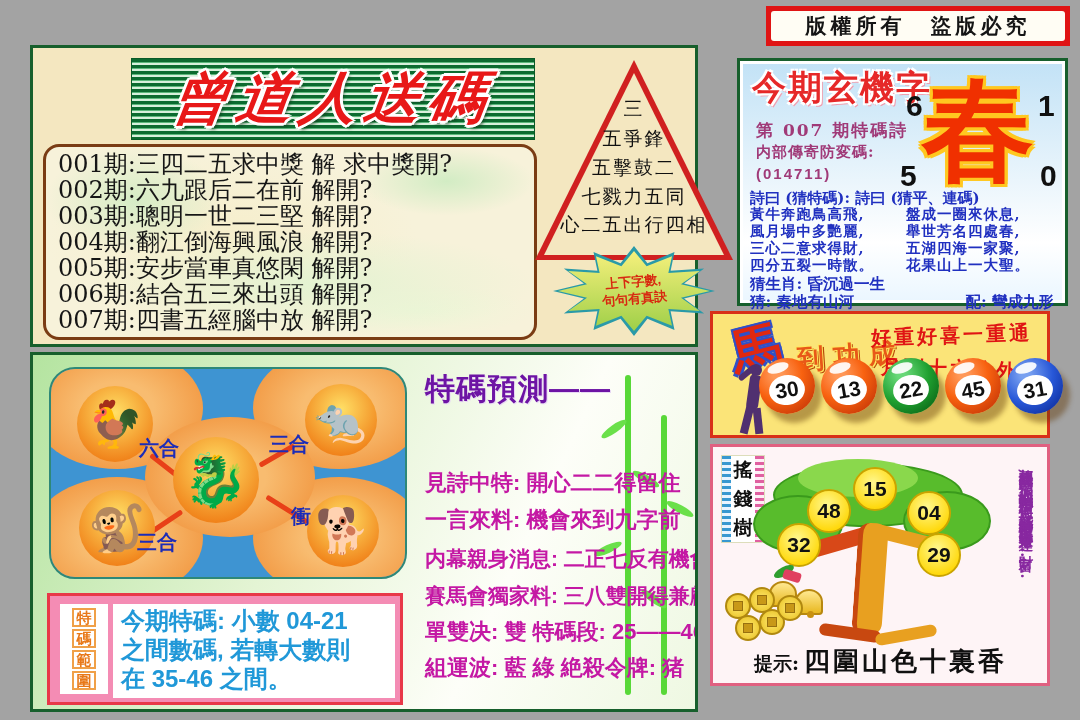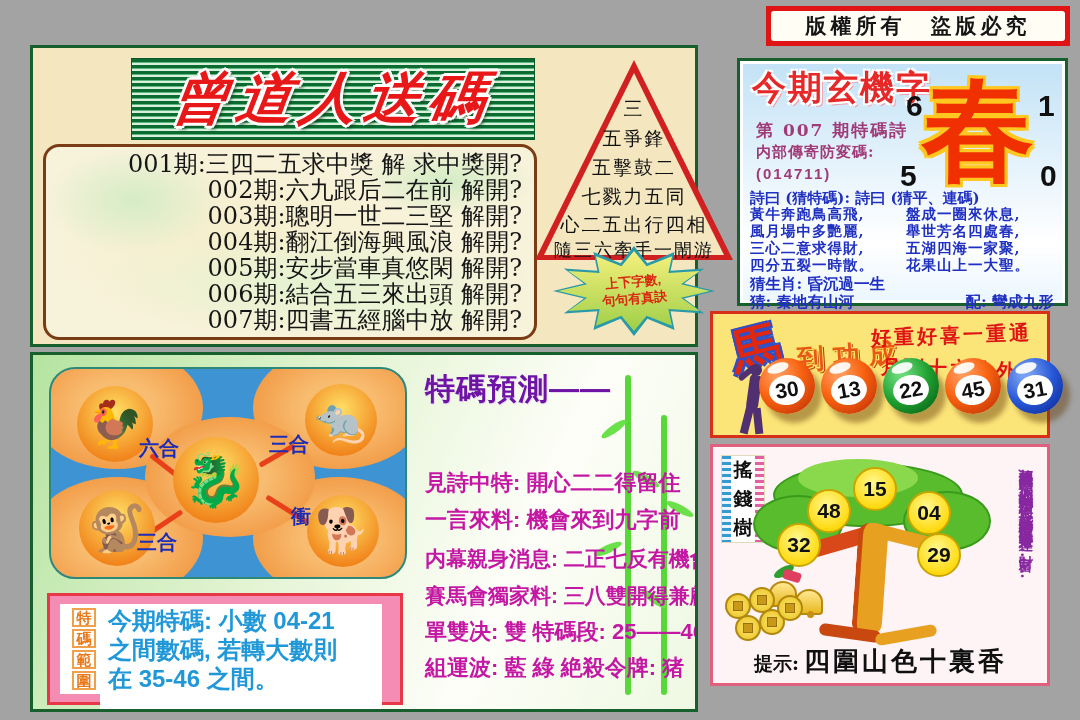--- a/index.html
+++ b/index.html
@@ -25,21 +25,21 @@
           text-shadow:-2px -2px 0 #fff,2px -2px 0 #fff,-2px 2px 0 #fff,2px 2px 0 #fff,
                       0 -3px 0 #fff,0 3px 0 #fff,-3px 0 0 #fff,3px 0 0 #fff,4px 4px 3px rgba(20,60,30,.55);}
   .listbox{position:absolute;left:10px;top:96px;width:494px;height:196px;
            border:3px solid #7a3c14;border-radius:16px;background-color:#f7f2da;
            background-image:radial-gradient(closest-side at 18% 28%,#d5ecc6,transparent),
              radial-gradient(closest-side at 55% 72%,#e4f3d2,transparent),
              radial-gradient(closest-side at 82% 18%,#d2ecc4,transparent),
              radial-gradient(closest-side at 76% 86%,#eef6d8,transparent),
              radial-gradient(closest-side at 38% 50%,#f6eecb,transparent);
            display:flex;flex-direction:column;justify-content:space-around;padding:4px 12px;}
-  .lrow{display:flex;justify-content:flex-end;font-family:"DejaVu Serif",serif;
+  .lrow{display:flex;justify-content:flex-start;font-family:"DejaVu Serif",serif;
         font-size:24px;color:#161616;line-height:26px;white-space:nowrap;}
 
   
   .triangle{position:absolute;left:502px;top:12px;width:198px;height:200px;}
   .tri-outer{position:absolute;inset:0;clip-path:polygon(50% 0,100% 100%,0 100%);background:#d02020;}
   .tri-inner{position:absolute;left:9px;right:9px;top:13px;bottom:5px;
              clip-path:polygon(50% 0,100% 100%,0 100%);background:#f4e7c0;}
   .tri-line{position:absolute;left:50%;transform:translateX(-50%);font-family:"DejaVu Serif",serif;
             font-size:19px;color:#101010;white-space:nowrap;letter-spacing:2px;}
   .tl0{top:36px}.tl1{top:66px}.tl2{top:95px}.tl3{top:124px}.tl4{top:152px}.tl5{top:178px;font-size:18px;}
@@ -83,21 +83,21 @@
   .f-line{position:absolute;left:392px;font-size:22px;font-weight:bold;color:#c418a4;white-space:nowrap;}
   .fl0{top:76px}.fl1{top:113px}.fl2{top:150px}.fl3{top:190px;font-size:21px}.fl4{top:227px;font-size:21px}
   .fl5{top:262px}.fl6{top:298px}
 
   .range-box{position:absolute;left:14px;top:238px;width:356px;height:112px;background:#f48cb4;
              border:3px solid #e83848;}
   .range-label{position:absolute;left:10px;top:8px;width:48px;height:90px;background:#fff;
              display:flex;flex-direction:column;align-items:center;justify-content:space-around;padding:3px 0;}
   .range-label span{width:24px;height:19px;border:2px solid #f0a048;color:#e87818;font-size:15px;
              font-weight:bold;line-height:16px;text-align:center;}
-  .range-content{position:absolute;left:50px;top:8px;width:282px;height:116px;background:#fff;
+  .range-content{position:absolute;left:63px;top:8px;width:282px;height:94px;background:#fff;
              color:#2098d8;font-size:24px;font-weight:bold;line-height:29px;padding:2px 8px;white-space:nowrap;}
 
   
   .box-mystery{position:absolute;left:737px;top:58px;width:331px;height:248px;border:3px solid #175f2c;
                box-shadow:inset 0 0 0 3px #fff;
                background:linear-gradient(180deg,#c2e2f6,#ffffff 75%,#eaf6ff);}
   .my-head{position:absolute;left:12px;top:4px;font-size:34px;font-weight:bold;color:#e62828;letter-spacing:2px;
            text-shadow:-2px -2px 0 #fff,2px -2px 0 #fff,-2px 2px 0 #fff,2px 2px 0 #fff,3px 3px 0 #f0a0b0;}
   .my-issue{position:absolute;left:16px;top:58px;font-size:17px;font-weight:bold;color:#a03a78;
             font-family:"DejaVu Serif",serif;letter-spacing:2px;}
@@ -247,21 +247,20 @@
     </div>
 
     <div class="triangle">
       <div class="tri-outer"></div>
       <div class="tri-inner"></div>
       <div class="tri-line tl0">三</div>
       <div class="tri-line tl1">五爭鋒</div>
       <div class="tri-line tl2">五擊鼓二</div>
       <div class="tri-line tl3">七戮力五同</div>
       <div class="tri-line tl4">心二五出行四相</div>
-      <div class="tri-line tl5">隨三六牽手一閙游</div>
     </div>
 
     <div class="star">
       <div class="star-shape"></div>
       <div class="star-shape in"></div>
       <div class="star-text">
         <span>上下字數,</span>
         <span>句句有真訣</span>
       </div>
     </div>

